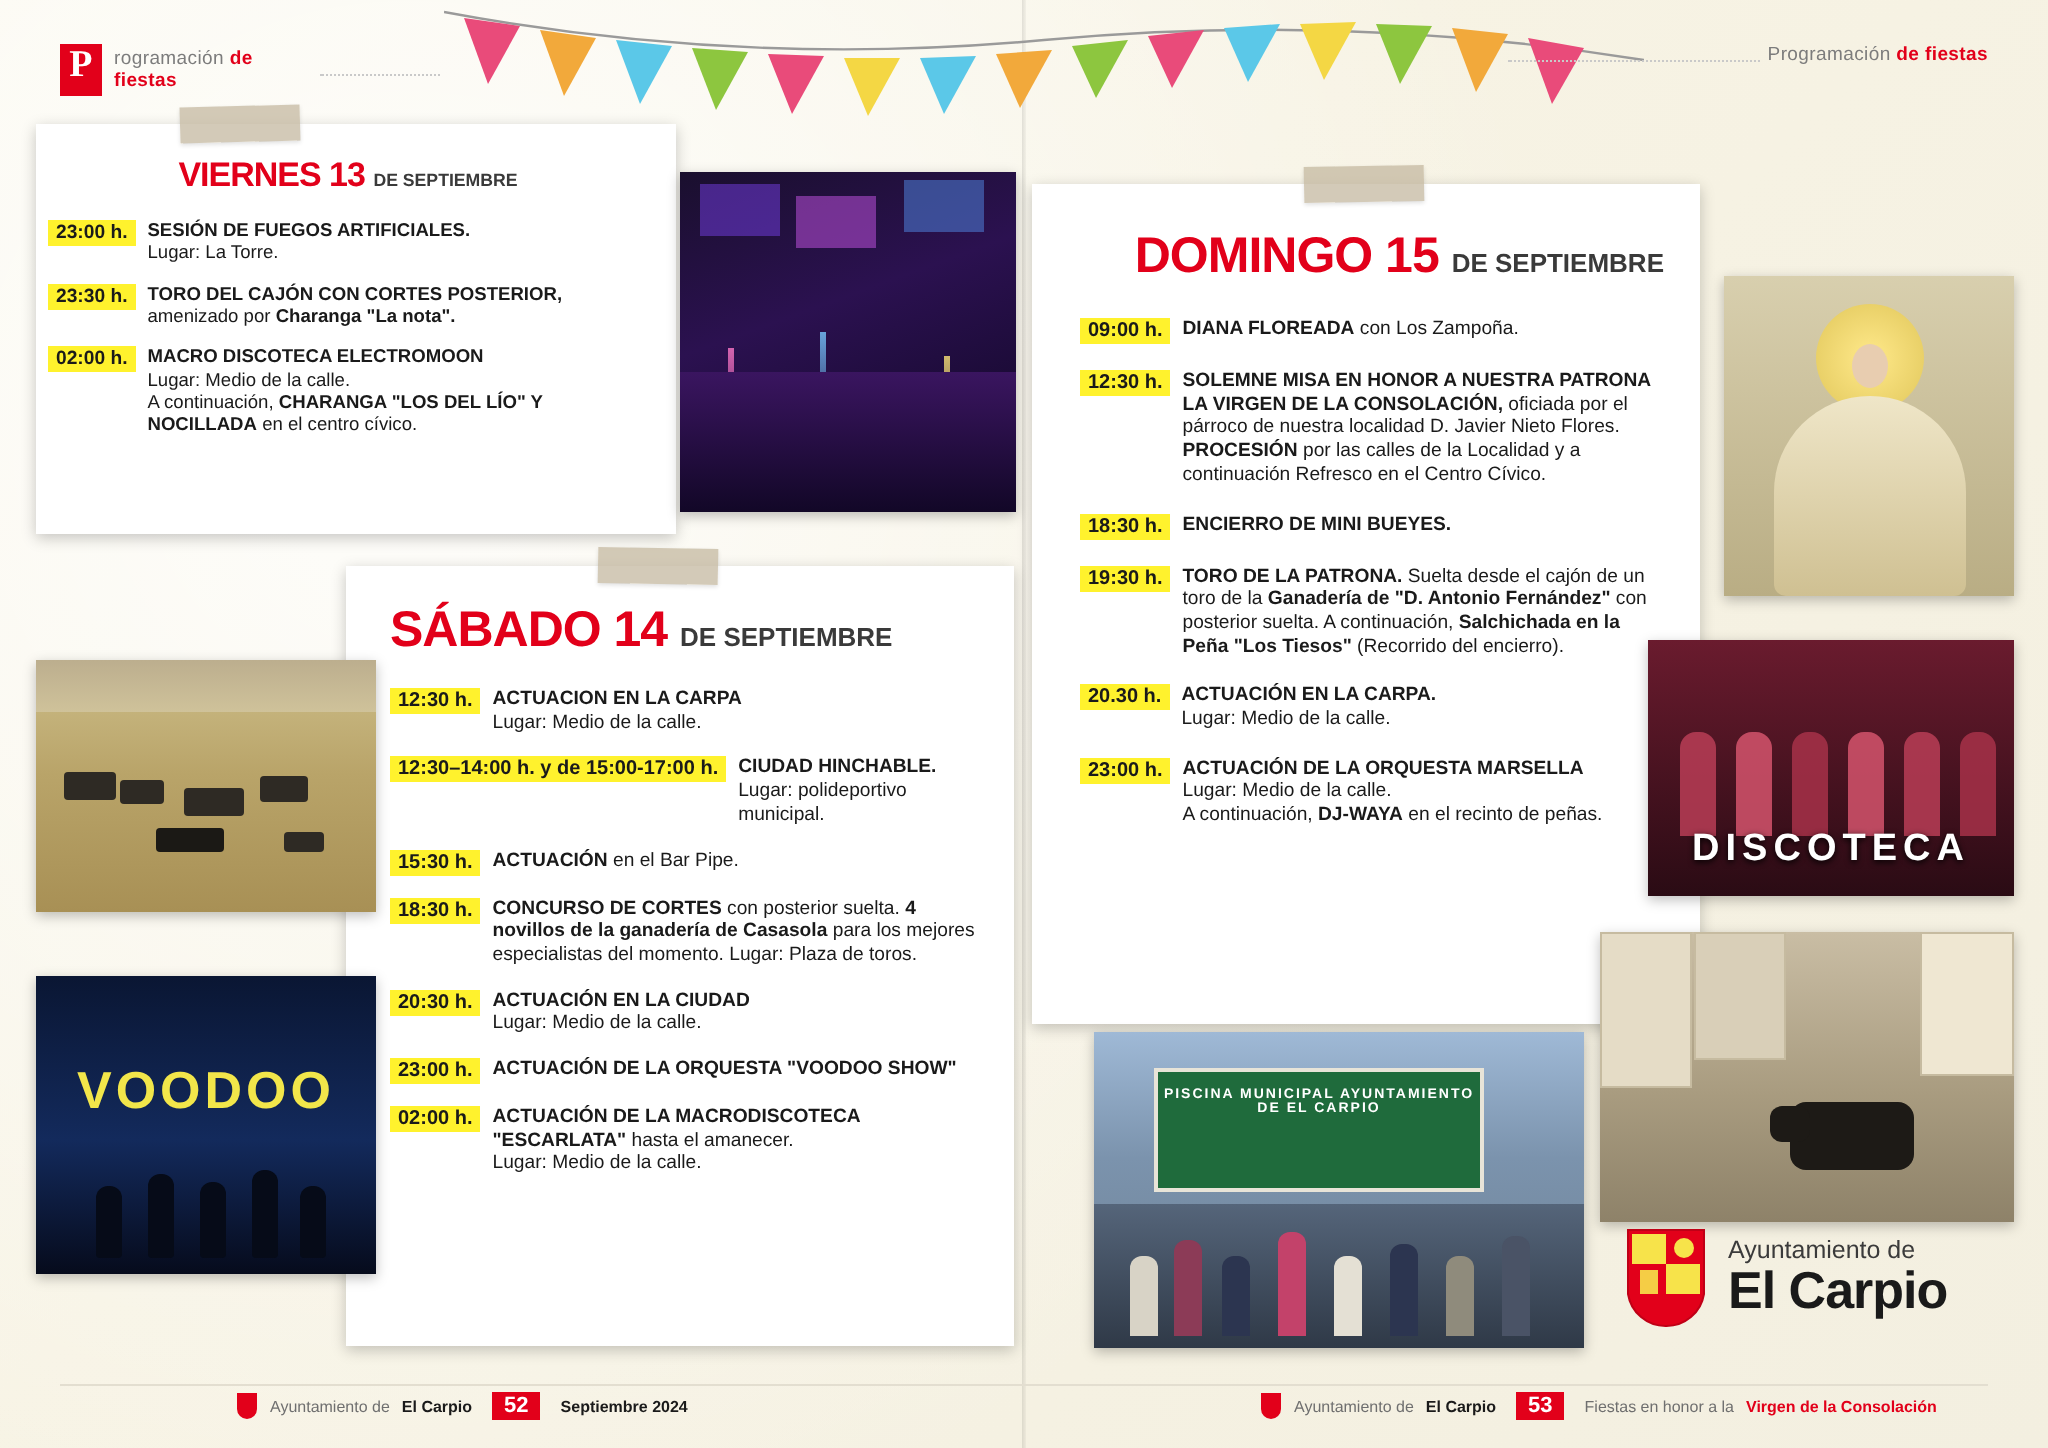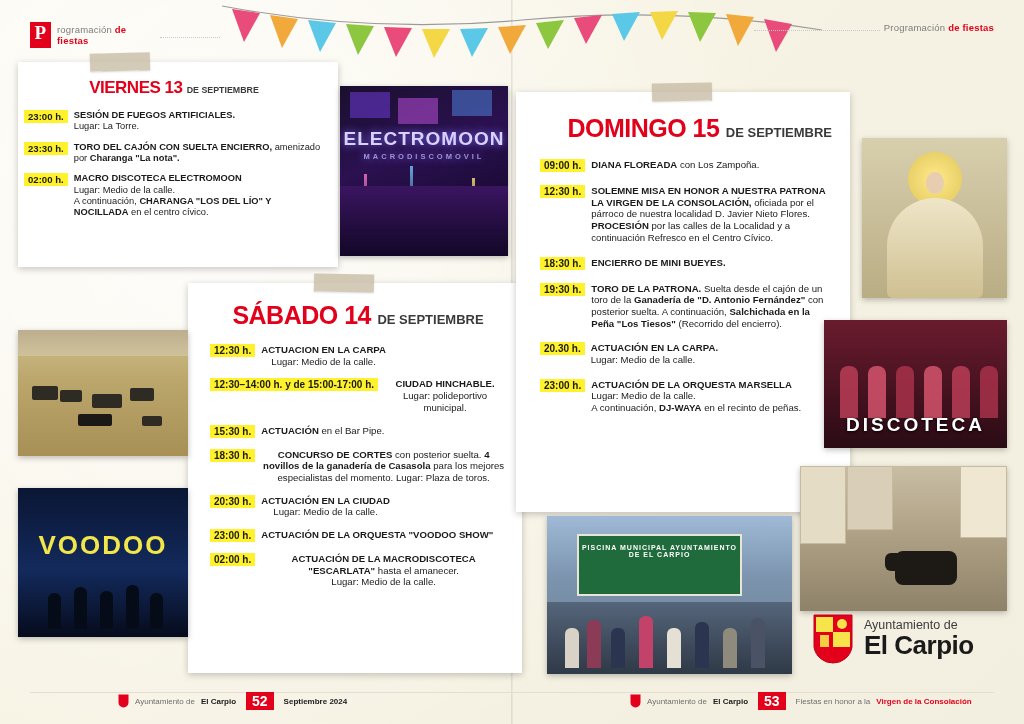--- a/index.html
+++ b/index.html
@@ -70,21 +70,21 @@
   .ev-body b { font-weight:bold; }
 
   
   #card-viernes { left:18px; top:62px; width:320px; height:205px; }
   #card-viernes .inner { padding:16px 14px 10px 6px; }
   #card-viernes .day-title { font-size:17px; text-align:center; margin-bottom:12px; }
   #card-viernes .ev { font-size:9.3px; }
   #card-viernes .ev-time { font-size:9.6px; }
 
   
-  #card-sabado { left:188px; top:283px; width:334px; height:390px;text-align:center; }
+  #card-sabado { left:173px; top:283px; width:334px; height:390px; }
   #card-sabado .inner { padding:18px 16px 10px 22px; }
   #card-sabado .day-title { font-size:25px; margin-bottom:14px; }
   #card-sabado .ev { font-size:9.6px; margin-bottom:11px; }
   #card-sabado .ev-time { font-size:10px; }
 
   
   #card-domingo { left:516px; top:92px; width:334px; height:420px; }
   #card-domingo .inner { padding:22px 18px 10px 24px; }
   #card-domingo .day-title { font-size:25px; margin-bottom:16px;text-align:right; }
   #card-domingo .ev { font-size:9.6px; margin-bottom:13px; }
@@ -167,21 +167,21 @@
 
   
   .footer {
     position:absolute; bottom:14px; font-size:8px; color:#6f6f6f;
     display:flex; align-items:center; gap:6px;
   }
   .footer-left { left:118px; }
   .footer-right { left:630px; }
   .footer .shield-sm { width:11px; height:14px; }
   .footer .pg {
-    background:#e2001a; color:#fff; font-weight:bold; font-size:14px;
+    background:#e2001a; color:#fff; font-weight:bold; font-size:11px;
     padding:1px 6px; margin:0 4px;
   }
   .footer b { color:#1a1a1a; }
   .footer .red { color:#e2001a; font-weight:bold; }
   .footer-line { position:absolute; left:30px; right:30px; bottom:31px; border-bottom:1px solid #e3ded0; }
 </style>
 </head>
 <body>
 
 <div class="page-bg"></div>
@@ -226,41 +226,37 @@
     <div class="day-title">
       <span>VIERNES 13</span> <span class="sub">DE SEPTIEMBRE</span>
     </div>
     <div id="list-viernes">
         <div class="ev">
           <span class="ev-time">23:00 h.</span>
           <div class="ev-body"><b>SESIÓN DE FUEGOS ARTIFICIALES.</b><br>Lugar: La Torre.</div>
         </div>
         <div class="ev">
           <span class="ev-time">23:30 h.</span>
-          <div class="ev-body"><b>TORO DEL CAJÓN CON SUELTA ENCIERRO,</b> amenizado por <b>Charanga "La nota".</b></div>
+          <div class="ev-body"><b>TORO DEL CAJÓN CON CORTES POSTERIOR,</b> amenizado por <b>Charanga "La nota".</b></div>
         </div>
         <div class="ev">
           <span class="ev-time">02:00 h.</span>
           <div class="ev-body"><b>MACRO DISCOTECA ELECTROMOON</b><br>Lugar: Medio de la calle.<br>A continuación, <b>CHARANGA "LOS DEL LÍO"  Y NOCILLADA</b> en el centro cívico.</div>
         </div>
       </div>
   </div>
 </div>
 
 <div class="photo" id="ph-electro">
   <div class="px" style="left:10px; top:6px;"></div>
   <div class="px" style="left:58px; top:12px; background:#b94fd8;"></div>
   <div class="px" style="left:112px; top:4px; background:#4f7fd8;"></div>
   <div class="beam" style="left:24px; top:88px;"></div>
   <div class="beam" style="left:70px; top:80px; background:linear-gradient(180deg,rgba(120,200,255,.8),rgba(120,200,255,0));"></div>
   <div class="beam" style="left:132px; top:92px; background:linear-gradient(180deg,rgba(255,230,120,.8),rgba(255,230,120,0));"></div>
-  <div class="logo">
-    <span>ELECTROMOON</span>
-    <small>MACRODISCOMOVIL</small>
-  </div>
   <div class="stage"></div>
 </div>
 
 <div class="card" id="card-sabado">
   <div class="tape" style="left:126px; top:-9px; transform:rotate(1deg);"></div>
   <div class="inner">
     <div class="day-title">
       <span>SÁBADO 14</span> <span class="sub">DE SEPTIEMBRE</span>
     </div>
     <div id="list-sabado">

